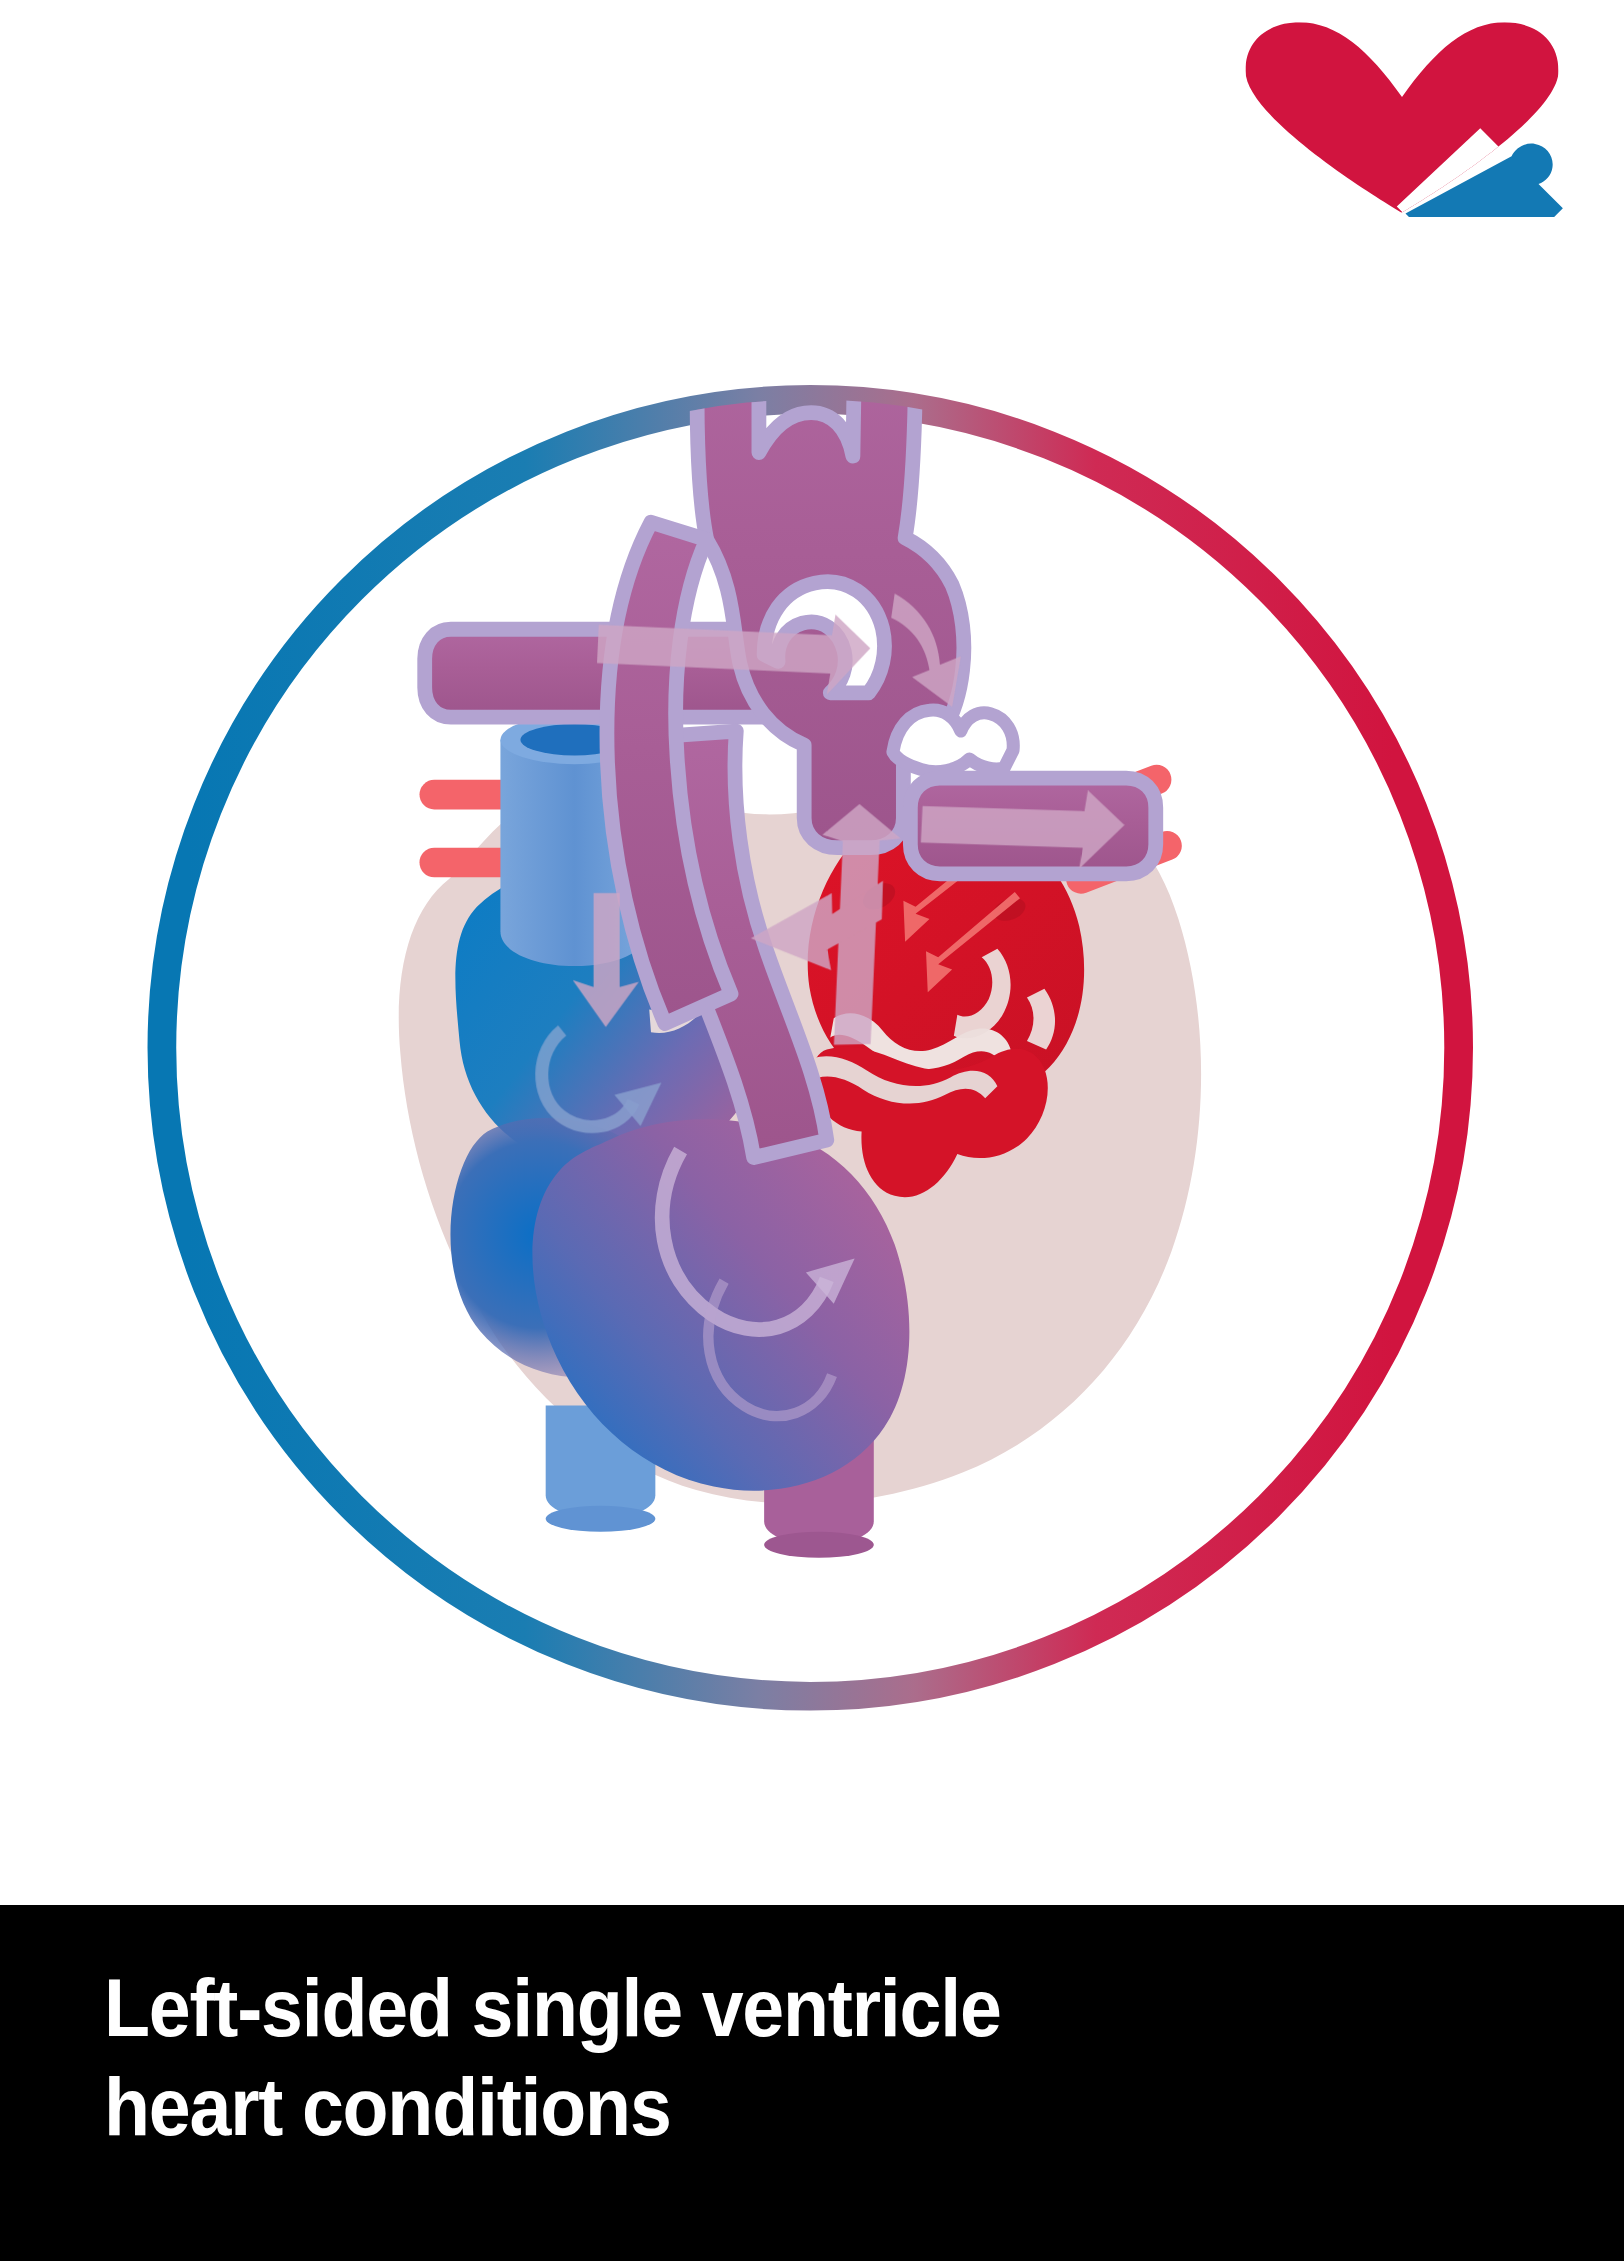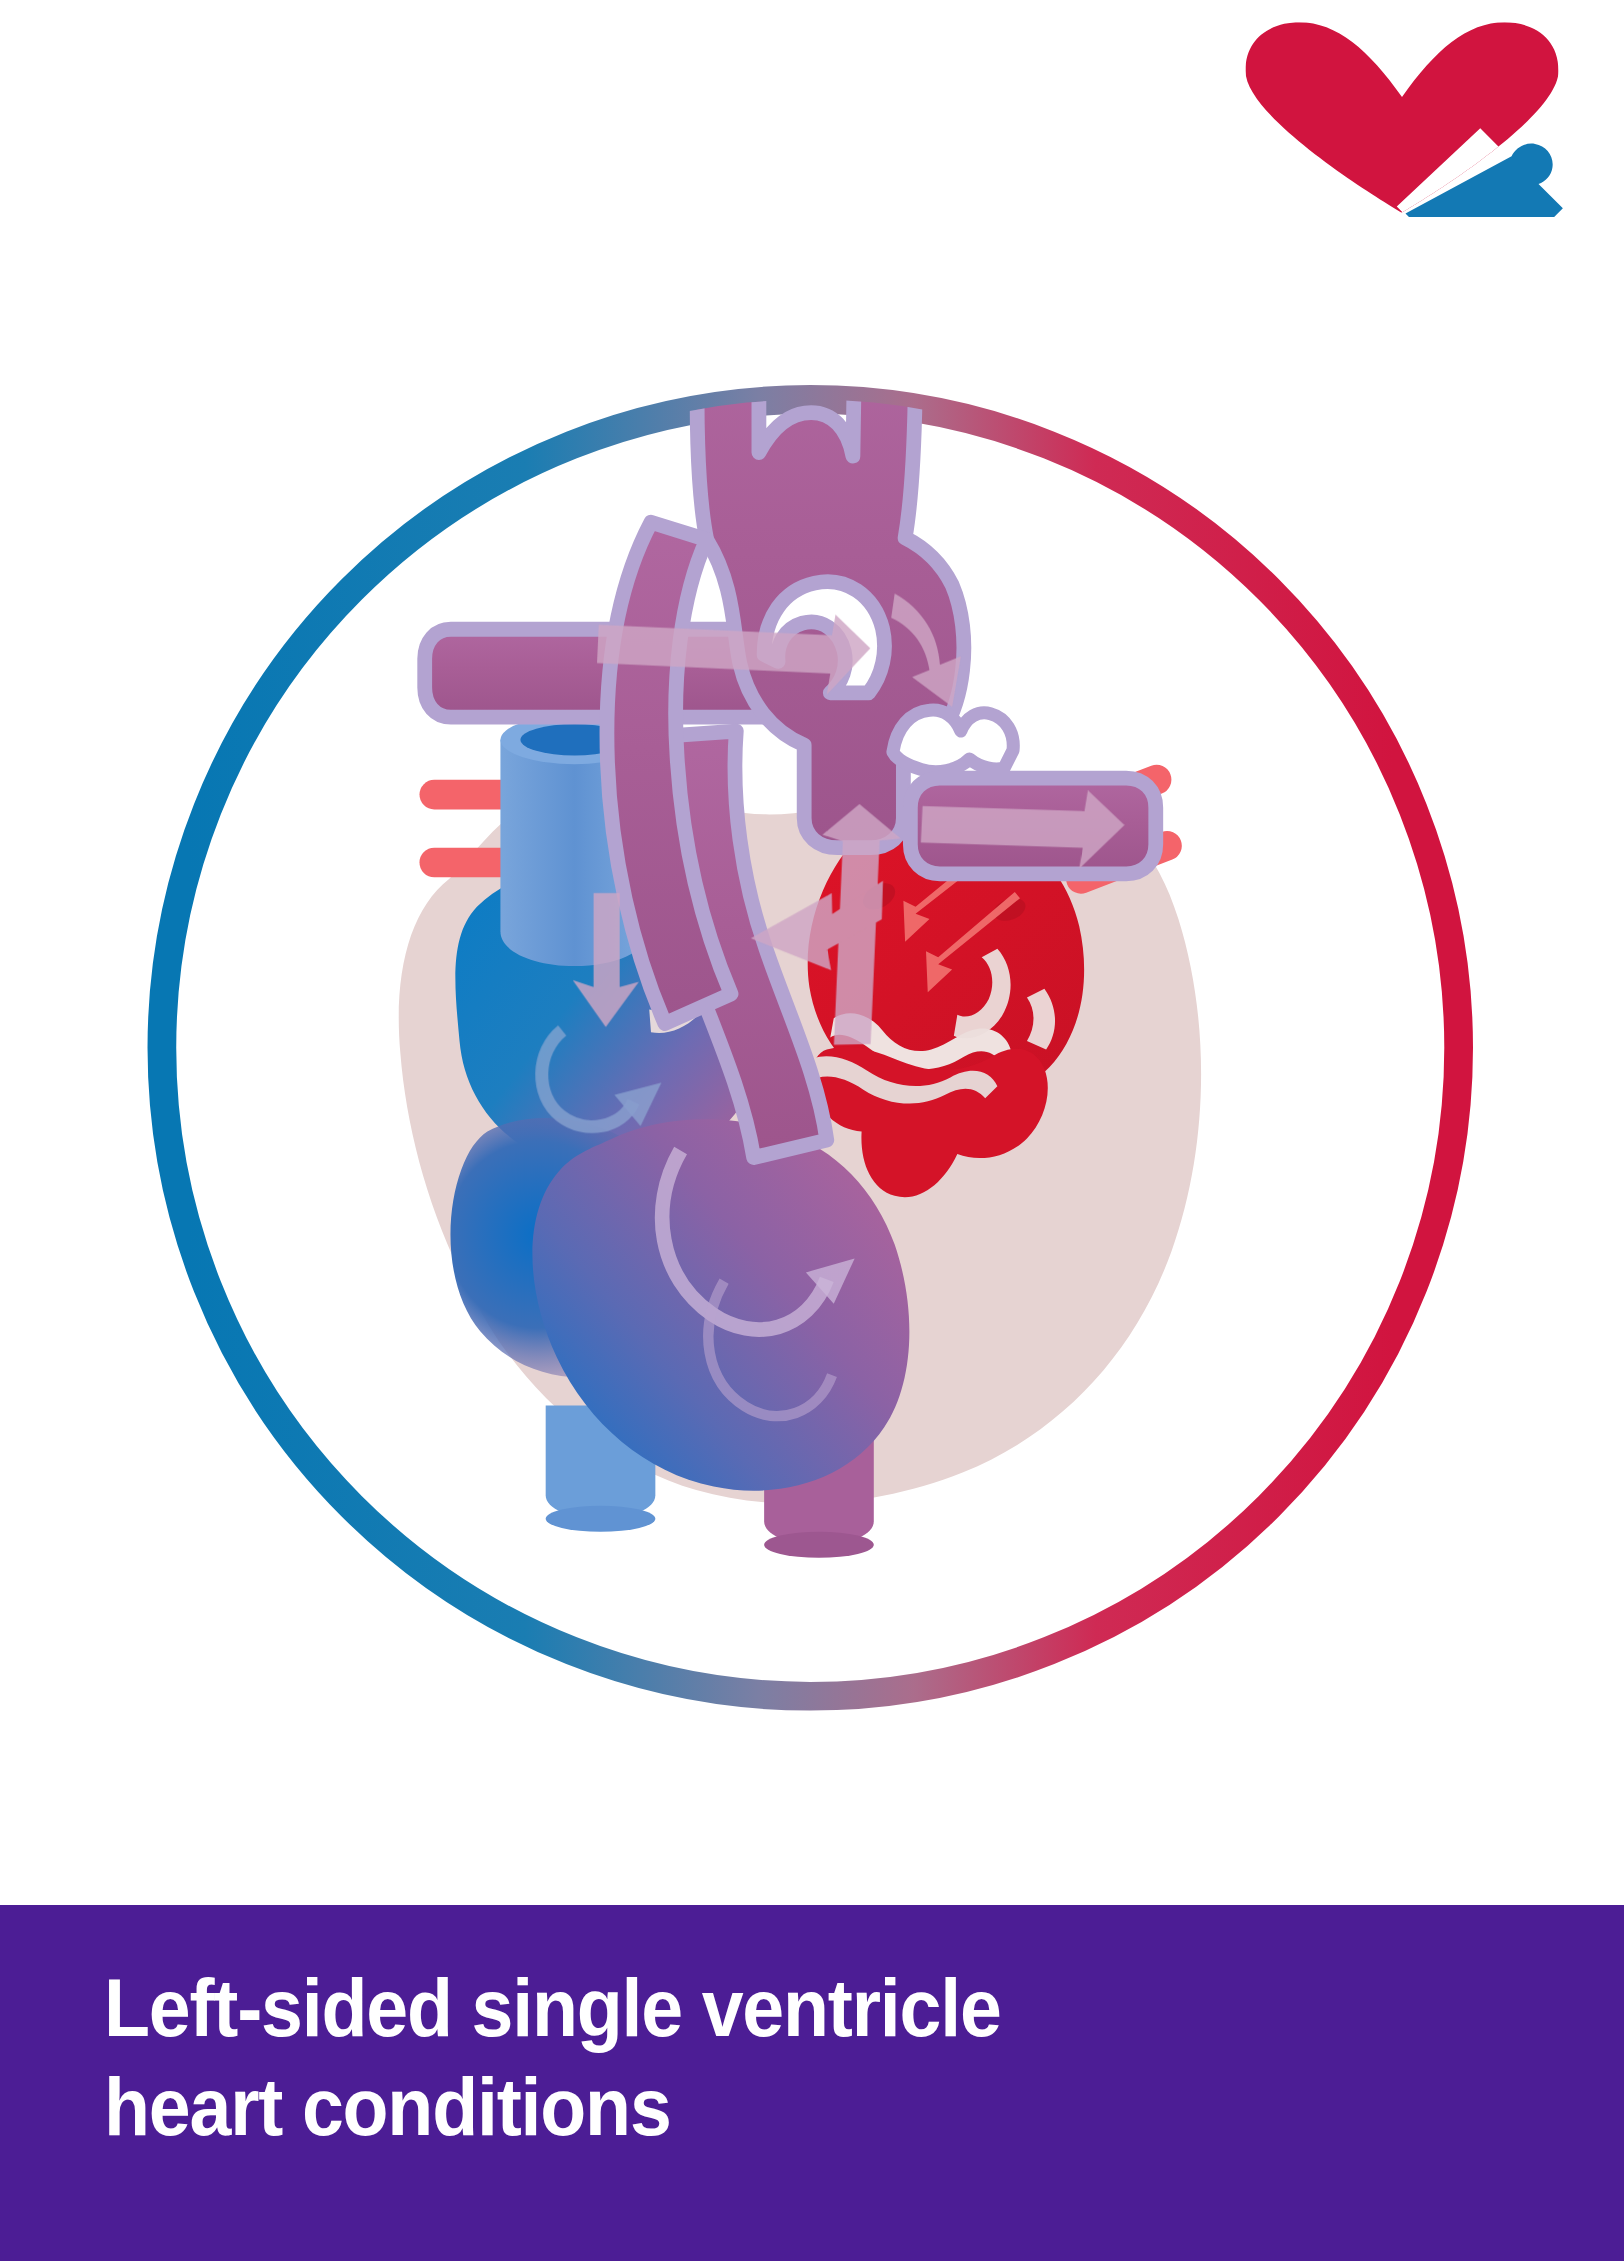--- a/index.html
+++ b/index.html
@@ -9,21 +9,21 @@
   
   .logo{position:absolute;left:1219px;top:17.4px;width:366px;height:200px;}
   .logo svg{display:block;width:100%;height:100%;}
 
   
   .circle-stage{position:absolute;left:0;top:0;width:1624px;height:1906px;}
   .circle-stage svg{display:block;width:1624px;height:1906px;}
 
   
   .banner{position:absolute;left:0;top:1905px;width:1624px;height:356px;
-          background:#4c1d95;box-sizing:border-box;}
+          background:#000000;box-sizing:border-box;}
   .banner-title{position:absolute;left:104px;top:54px;width:1393px;
           color:#ffffff;font-weight:bold;font-size:81px;line-height:1.22;
           letter-spacing:-1.3px;font-stretch:condensed;
           transform:scaleX(0.93);transform-origin:left top;}
   .banner-line{display:block;white-space:nowrap;}
 </style>
 </head>
 <body>
 
 <div class="logo">

